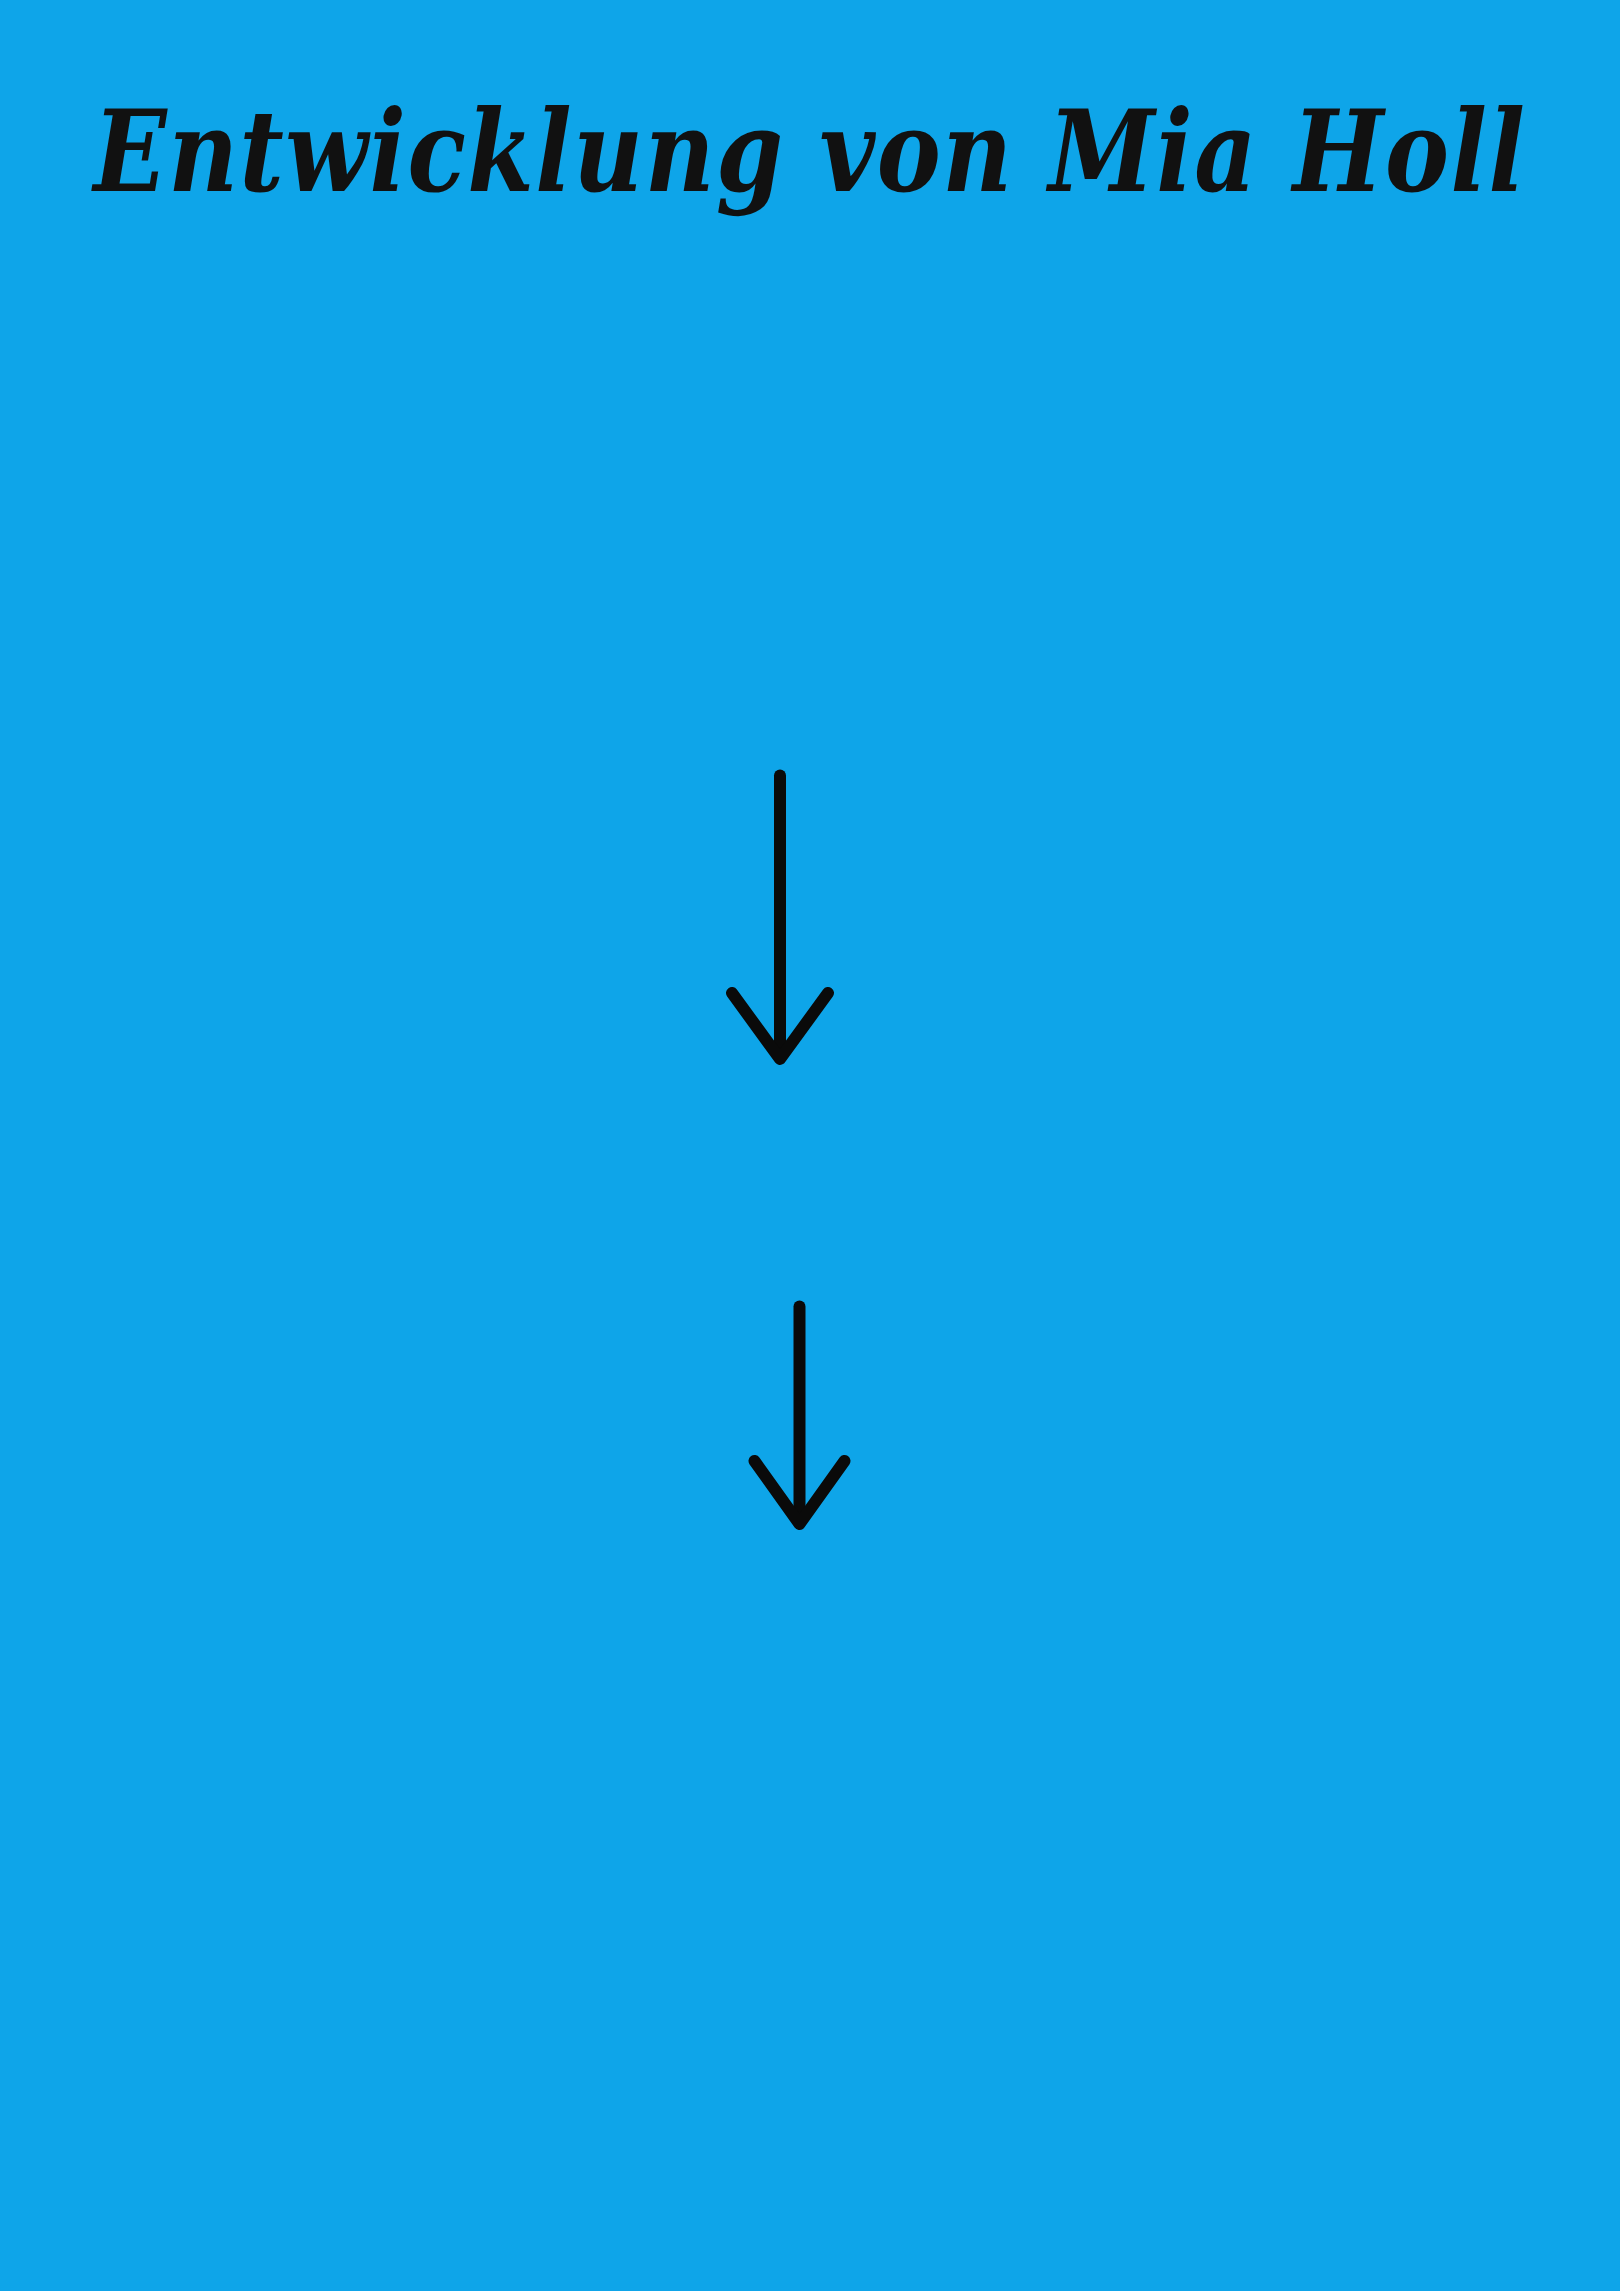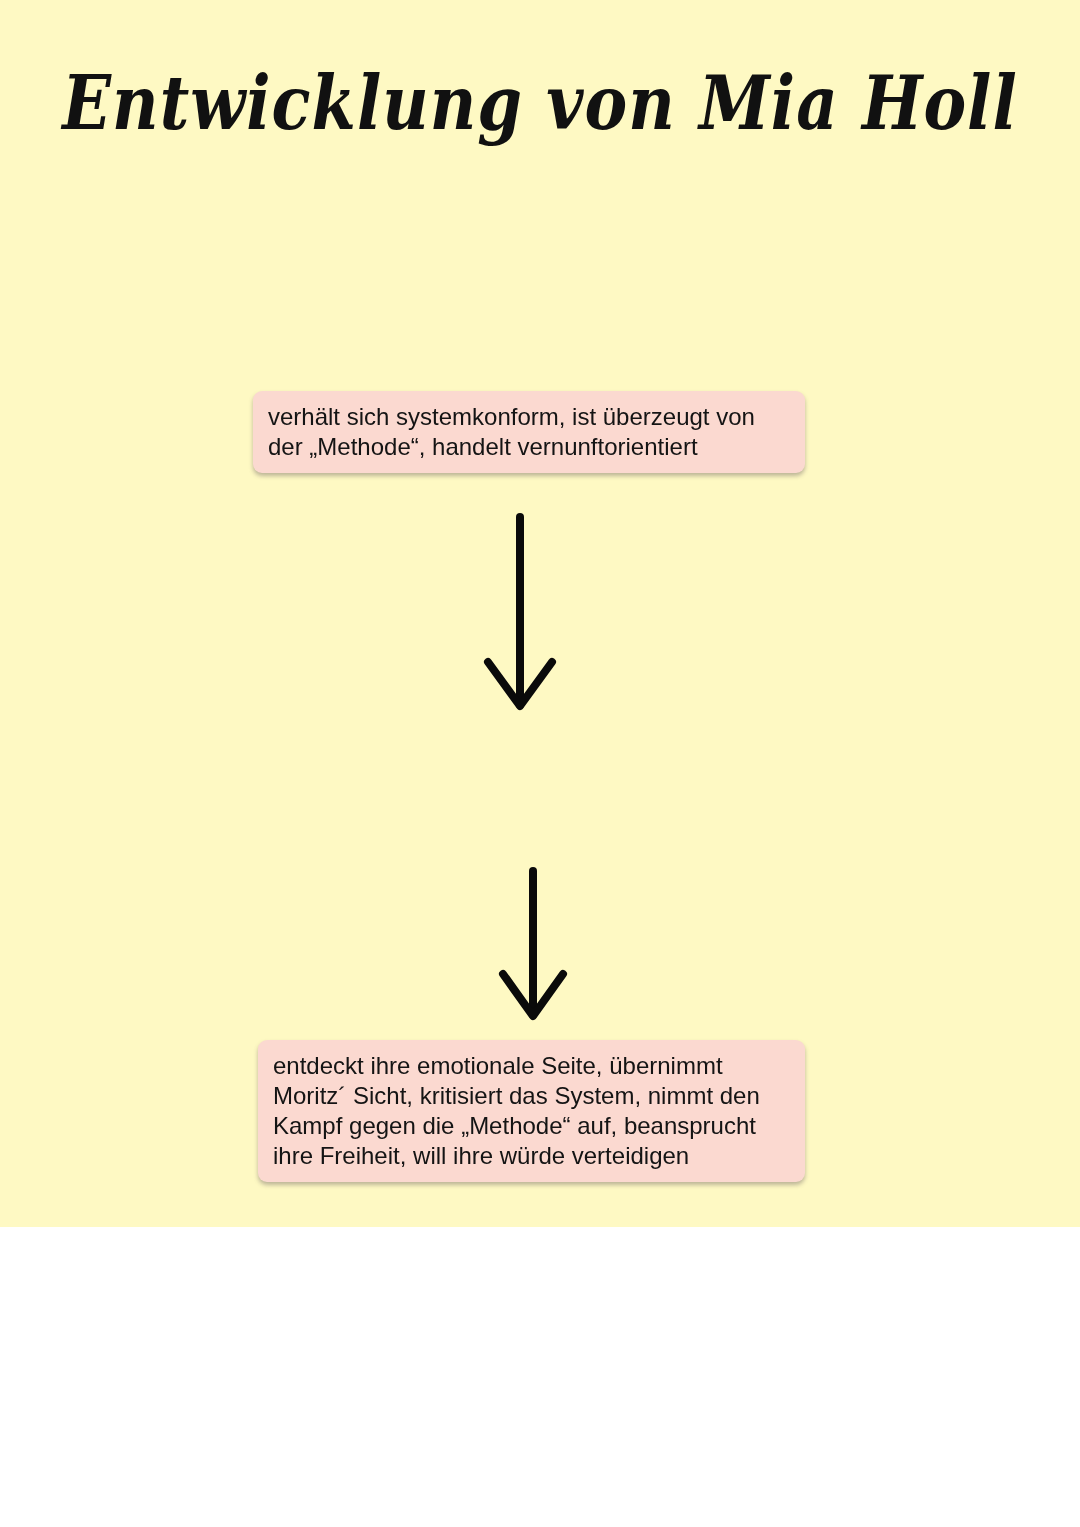--- a/index.html
+++ b/index.html
@@ -3,22 +3,22 @@
 <meta charset="utf-8">
 <style>
   html, body {
     margin: 0;
     padding: 0;
     background: #ffffff;
   }
   .page {
     position: relative;
     width: 1080px;
-    height: 1227px;
-    background: #fef9c3;
+    height: 1527px;
+    background: #0ea5e9;
     overflow: hidden;
     font-family: "Liberation Sans", "DejaVu Sans", sans-serif;
   }
   .diagram-title {
     position: absolute;
     left: 0;
     top: 58px;
     width: 1080px;
     text-align: center;
     font-family: "DejaVu Serif", serif;
@@ -60,32 +60,30 @@
     stroke-linejoin: round;
   }
 </style>
 </head>
 <body>
 
 <div class="page">
 
   <div class="diagram-title">Entwicklung von Mia Holl</div>
 
-  <div class="step-box step-1">verhält sich systemkonform, ist überzeugt von der „Methode“, handelt vernunftorientiert</div>
 
   <div class="arrow arrow-1">
     <svg width="84" height="202" viewBox="0 0 84 202" aria-hidden="true">
       <line x1="42" y1="5" x2="42" y2="193"></line>
       <polyline points="10,150 42,194 74,150"></polyline>
     </svg>
   </div>
 
 
   <div class="arrow arrow-2">
     <svg width="84" height="158" viewBox="0 0 84 158" aria-hidden="true">
       <line x1="42" y1="5" x2="42" y2="149"></line>
       <polyline points="12,108 42,150 72,108"></polyline>
     </svg>
   </div>
 
-  <div class="step-box step-3">entdeckt ihre emotionale Seite, übernimmt Moritz´ Sicht, kritisiert das System, nimmt den Kampf gegen die „Methode“ auf, beansprucht ihre Freiheit, will ihre würde verteidigen</div>
 
 </div>
 
 </body></html>

